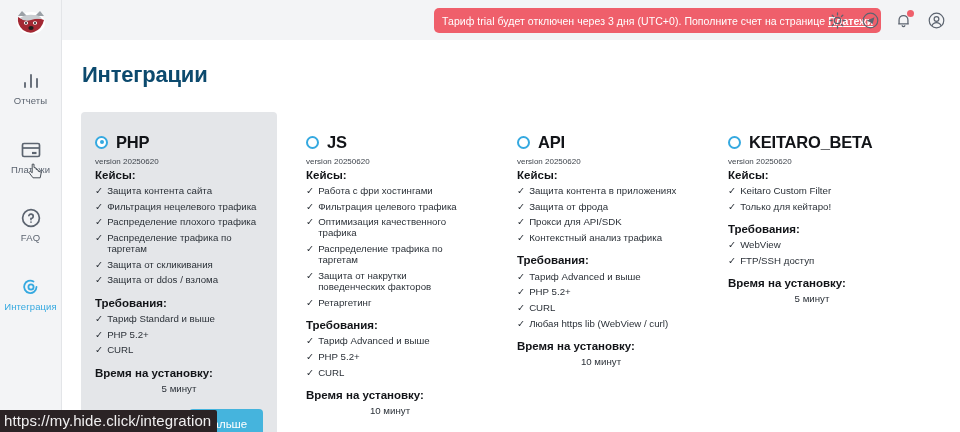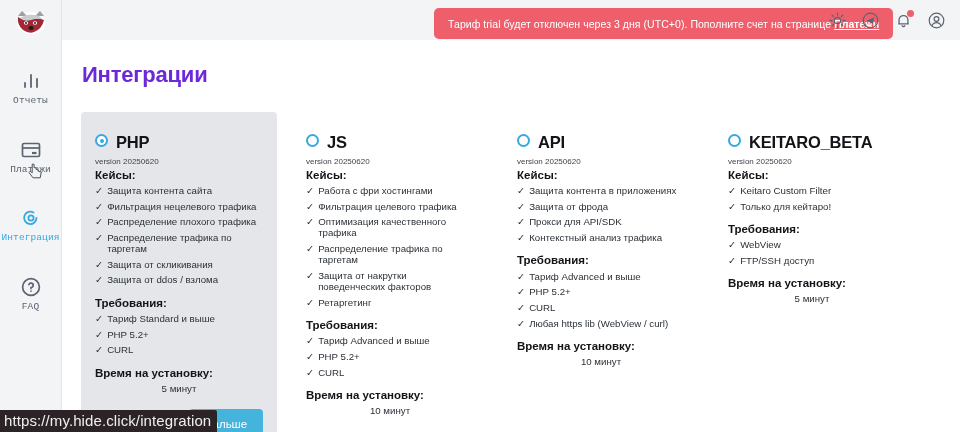--- a/index.html
+++ b/index.html
@@ -16,21 +16,21 @@
     position: absolute; left: 0; top: 0; width: 62px; height: 432px;
     background: #f3f4f6;
     border-right: 1px solid #e3e5e8;
     display: flex; flex-direction: column; align-items: center;
   }
   .logo-wrap {
     width: 62px; height: 40px;
     display: flex; align-items: center; justify-content: center;
     margin-top: 2px;
   }
-  .nav-list { margin-top: 18px; width: 100%; font-family: Liberation Mono, monospace; }
+  .nav-list { margin-top: 18px; width: 100%; }
   .nav-item {
     width: 100%; padding: 9px 0 9px;
     display: flex; flex-direction: column; align-items: center;
     gap: 3px; cursor: pointer;
     margin-bottom: 14px;
   }
   .nav-item .nav-ico { display:block; width:24px; height:24px; color:#5c6470; }
   .nav-item .nav-label {
     font-size: 9.5px; color: #5c6470; letter-spacing: .1px; line-height: 1;
   }
@@ -45,21 +45,21 @@
 
   
   .header {
     position: absolute; left: 62px; top: 0; right: 0; height: 40px;
     background: #f3f4f6;
     display: flex; align-items: center; justify-content: flex-end;
     padding-right: 14px; gap: 14px;
   }
   .alert-banner {
     position: absolute; left: 372px; top: 8px;
-    height: 31px; padding: 0 14px;
+    height: 25px; padding: 0 8px;
     background: #ef5f6b; color: #fff;
     border-radius: 5px;
     display: flex; align-items: center;
     font-size: 10.5px; white-space: nowrap;
     letter-spacing: .05px;
   }
   .alert-banner .alert-link {
     color: #fff; text-decoration: underline; font-weight: bold; margin-left: 3px;
   }
   .hdr-lang {
@@ -73,40 +73,40 @@
     background: #ef5f6b;
   }
 
   
   .content {
     position: absolute; left: 62px; top: 40px; right: 0; bottom: 0;
     background: #fff; overflow: hidden;
   }
   .page-title {
     position: absolute; left: 20px; top: 22px;
-    font-size: 22px; font-weight: bold; color: #6d28d9;
+    font-size: 22px; font-weight: bold; color: #0c4a6e;
     letter-spacing: -.2px;
   }
 
   .cards {
     position: absolute; left: 19px; top: 72px; right: 4px;
     display: flex;
   }
   .card {
     width: 196px; padding: 22px 14px 14px 14px;
     position: relative;
   }
   .card.selected {
     background: #e4e6e9;
     border-radius: 4px;
     padding-bottom: 58px;
   }
   .card + .card { margin-left: 15px; }
 
-  .card-head { display: flex; align-items: flex-start; gap: 8px; }
+  .card-head { display: flex; align-items: center; gap: 8px; }
   .radio {
     width: 13px; height: 13px; border-radius: 50%;
     border: 2px solid #35a9e0; background: #fff;
     flex: none; position: relative; cursor: pointer;
   }
   .radio.checked::after {
     content: ""; position: absolute;
     left: 2.5px; top: 2.5px; width: 4px; height: 4px;
     border-radius: 50%; background: #35a9e0;
   }
@@ -185,35 +185,35 @@
 
       <div class="nav-item">
         <svg class="nav-ico" viewBox="0 0 24 24" fill="none" stroke="currentColor" stroke-width="1.7">
           <rect x="3.5" y="5.5" width="17" height="13" rx="1.5"></rect>
           <line x1="3.5" y1="10" x2="20.5" y2="10"></line>
           <line x1="13" y1="15" x2="17.5" y2="15" stroke-width="2.2"></line>
         </svg>
         <span class="nav-label">Платежи</span>
       </div>
 
-      <div class="nav-item active">
-        <svg class="nav-ico" viewBox="0 0 24 24" fill="none" stroke="currentColor" stroke-width="1.8" stroke-linecap="round">
-          <path d="M14.5 6.5 A6.2 6.2 0 1 0 17.5 12"></path>
-          <circle cx="12" cy="12" r="2.6"></circle>
-        </svg>
-        <span class="nav-label">Интеграция</span>
-      </div>
-
       <div class="nav-item">
         <svg class="nav-ico" viewBox="0 0 24 24" fill="none" stroke="currentColor" stroke-width="1.7">
           <circle cx="12" cy="12" r="8.4"></circle>
           <path d="M9.9 9.6 A2.2 2.2 0 1 1 12 12.5 V13.6" stroke-linecap="round"></path>
           <circle cx="12" cy="16.1" r=".85" fill="currentColor" stroke="none"></circle>
         </svg>
         <span class="nav-label">FAQ</span>
+      </div>
+
+      <div class="nav-item active">
+        <svg class="nav-ico" viewBox="0 0 24 24" fill="none" stroke="currentColor" stroke-width="1.8" stroke-linecap="round">
+          <path d="M14.5 6.5 A6.2 6.2 0 1 0 17.5 12"></path>
+          <circle cx="12" cy="12" r="2.6"></circle>
+        </svg>
+        <span class="nav-label">Интеграция</span>
       </div>
     </div>
 
     <svg class="cursor-glyph" viewBox="0 0 16 20">
       <path d="M5.2 1.2 v8.6 l-1.9-1.7 -1.3 1.4 4 5.3 h7.2 l1.1-5.6 -3.1-1.0 v-1.2 l-2.1-.7 v-1.2 l-2.1-.6 v-3.3 z" fill="#f3f4f6" stroke="#4a5159" stroke-width="1"></path>
     </svg>
   </div>
 
   <div class="header">
 

